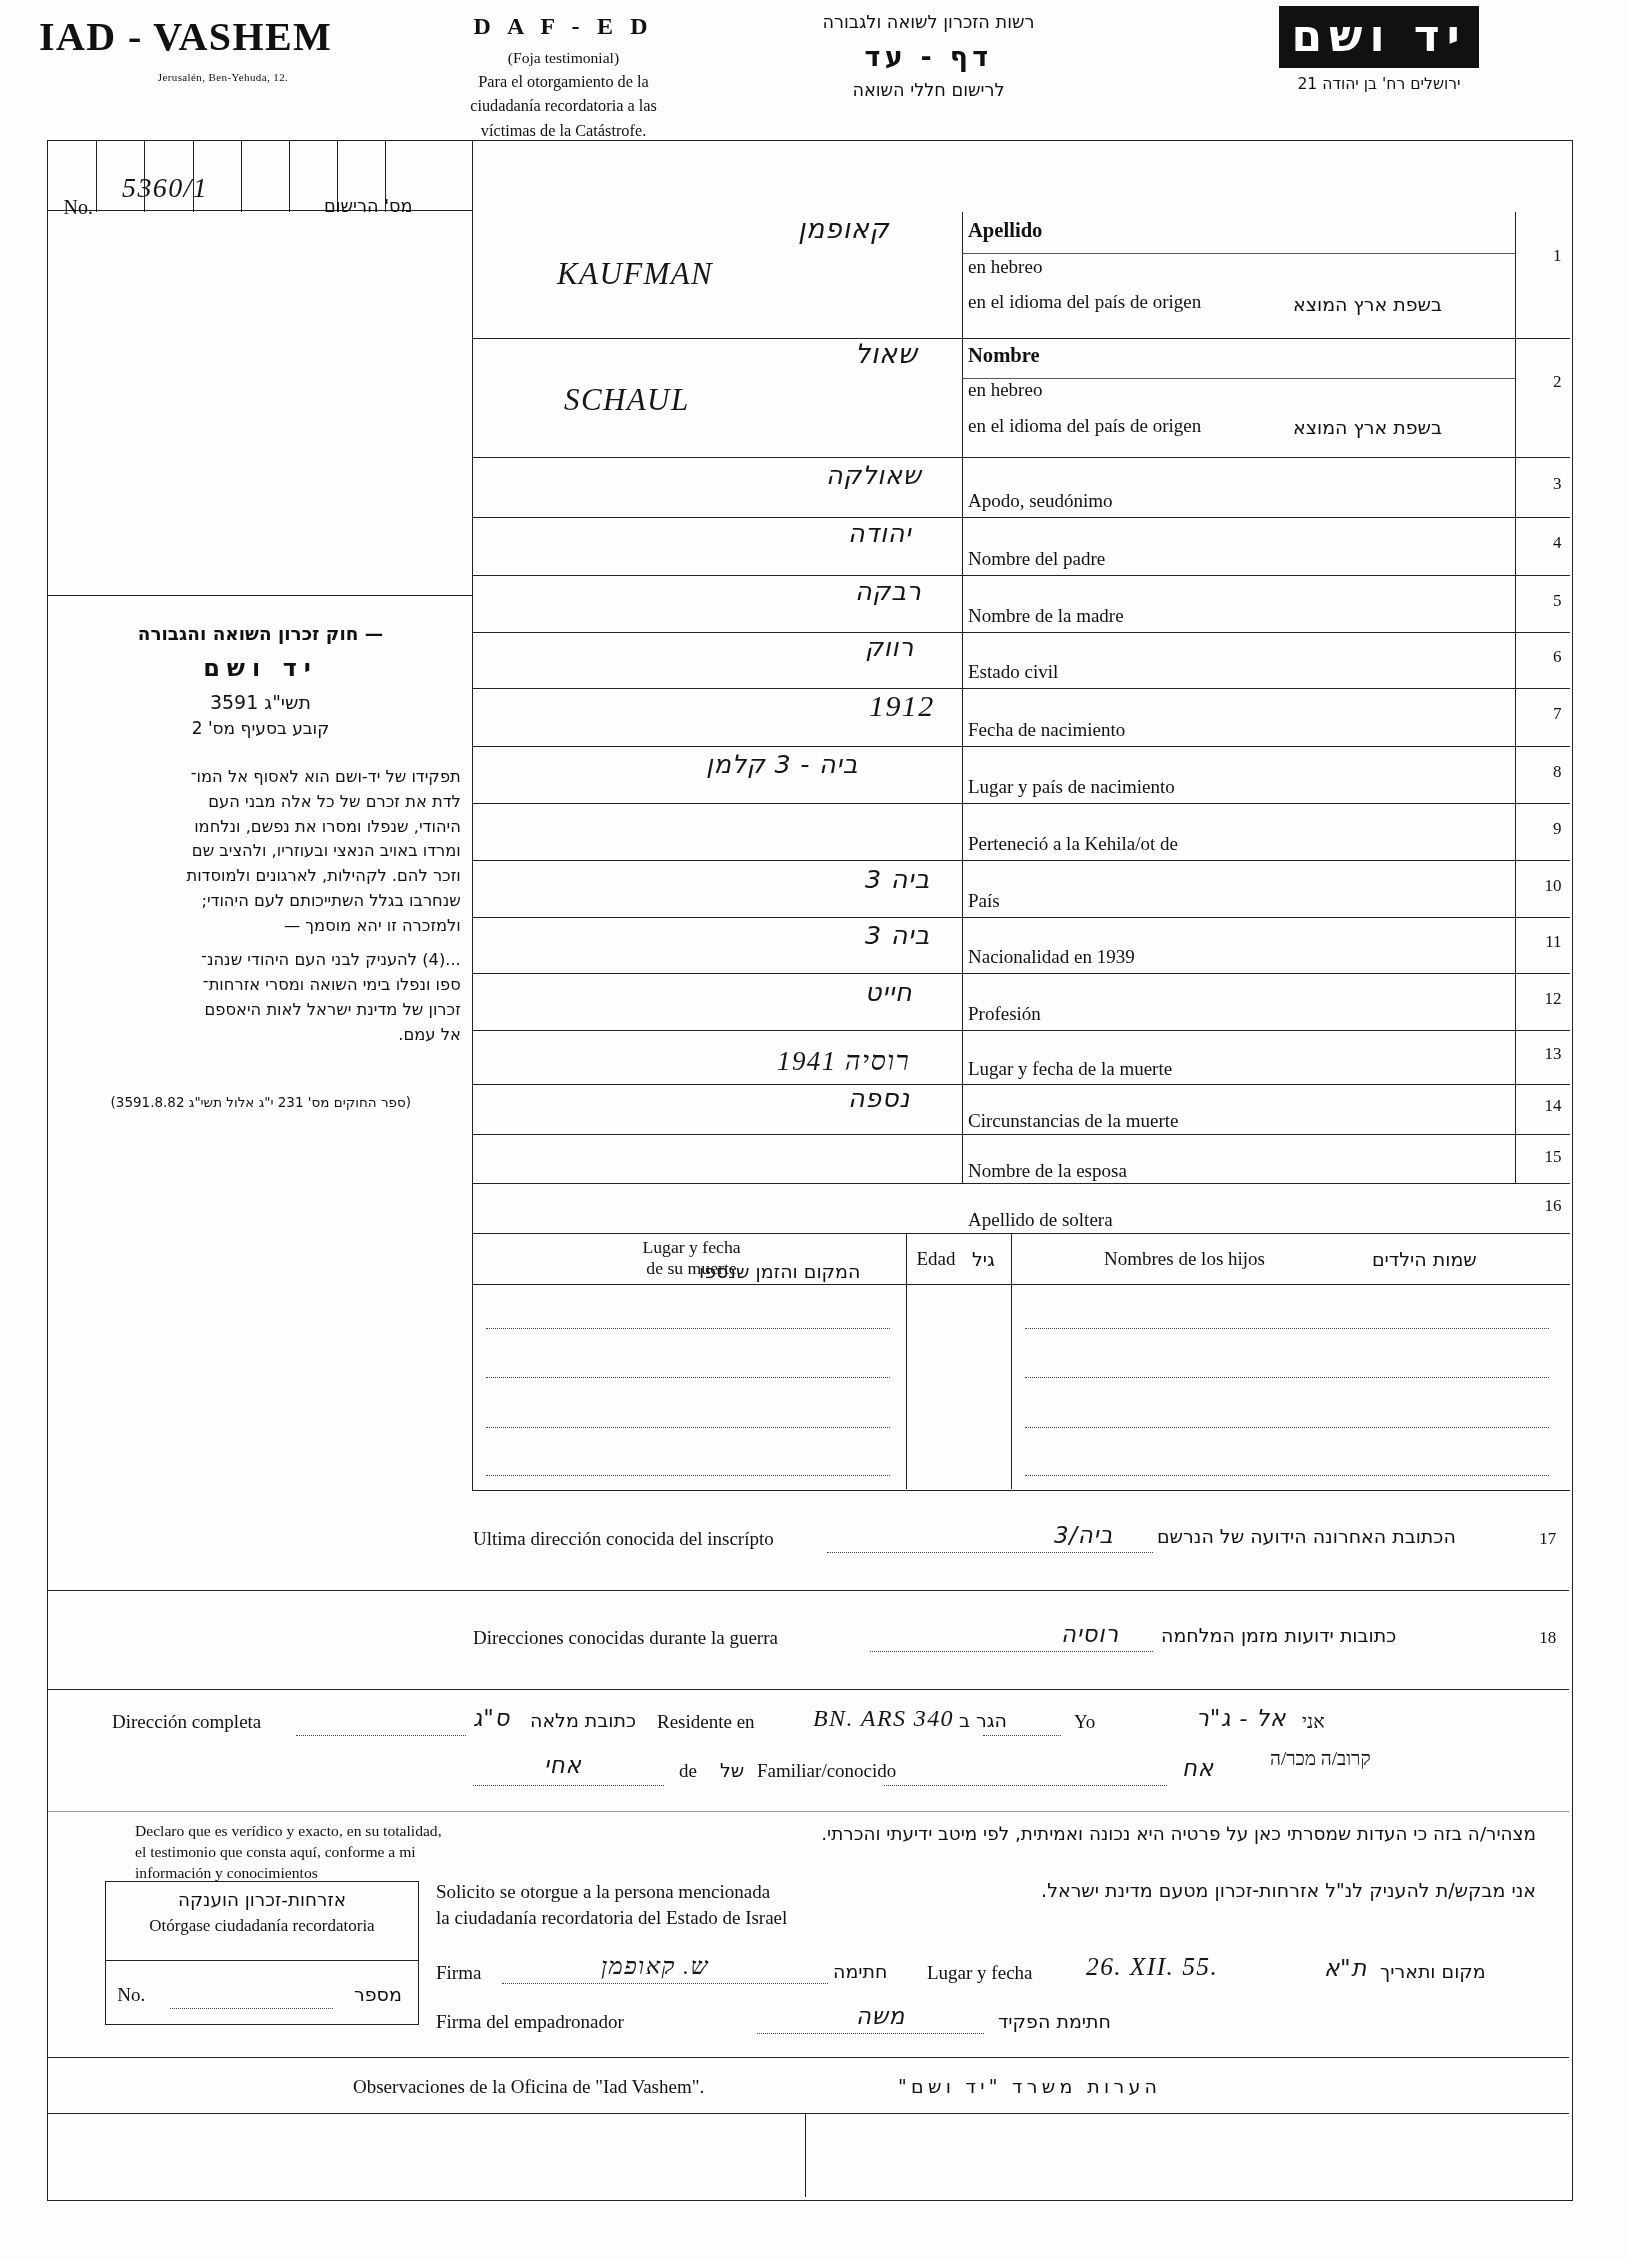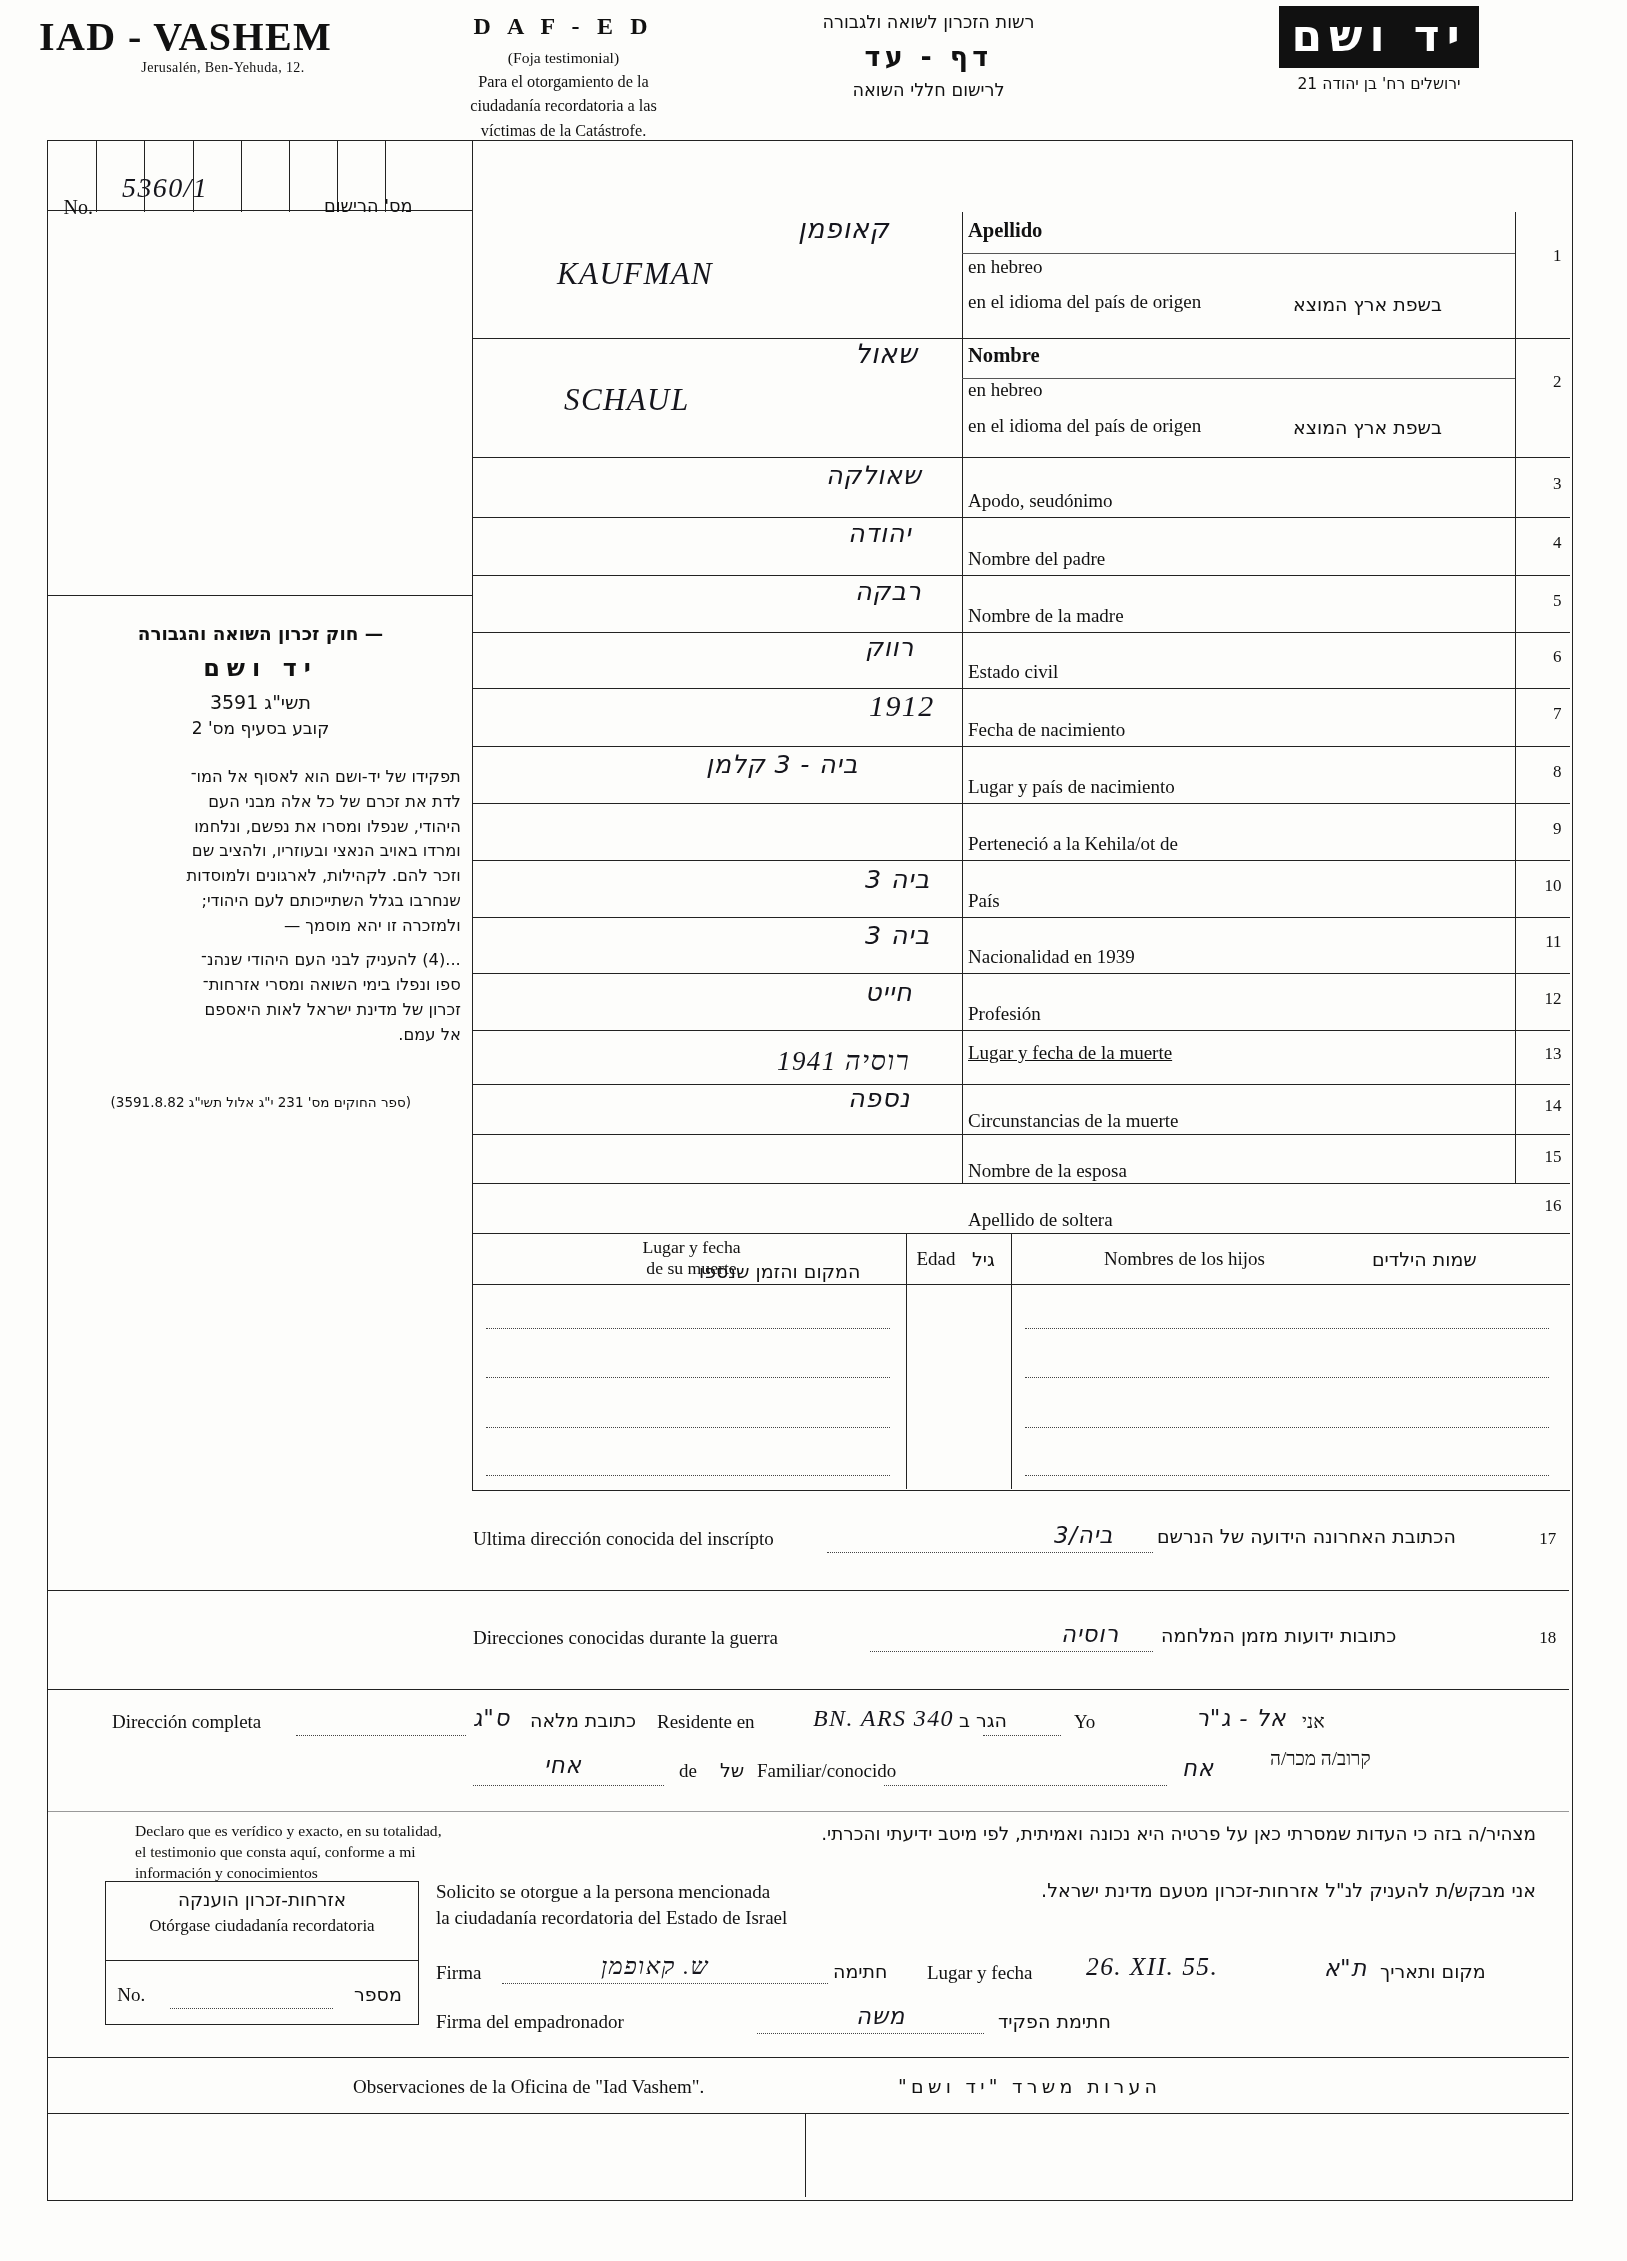--- a/index.html
+++ b/index.html
@@ -37,22 +37,22 @@
   
   #masthead{top:5.7px;left:0;width:1627px;height:135px;}
   #brand{left:39px;top:7px;width:368px;}
   #brand .b1{
     font-family:"Liberation Serif", serif;
     font-weight:bold;
     font-size:40px;
     letter-spacing:1.4px;
   }
   #brand .b2{
-    font-size:14px;
-    margin-top:0;
+    font-size:11px;
+    margin-top:11px;
     letter-spacing:0.4px;
   }
   #center-title{left:397px;top:4.3px;width:333px;line-height:1.35;}
   #center-title .t1{font-size:24px;font-weight:bold;letter-spacing:5.7px;}
   #center-title .t2{font-size:15.6px;margin-top:4.3px;}
   #center-title .t3{font-size:16.3px;margin-top:2.8px;}
   #heb-title{left:730px;top:4.3px;width:397px;line-height:1.4;}
   #heb-title .h1{font-size:17.7px;}
   #heb-title .h2{font-size:27px;font-weight:bold;letter-spacing:4.3px;margin-top:2.8px;}
   #heb-title .h3{font-size:17.7px;margin-top:2.8px;}
@@ -293,21 +293,21 @@
       <div class="hline" style="left:0;top:57px;width:1098px;"></div>
       <div class="abs hb rt" style="left:921px;top:2.8px;width:539px;">המקצוע</div>
       <div class="abs es" style="left:496px;top:30px;">Profesión</div>
       <div class="abs num" style="right:8.5px;top:15.6px;">12</div>
       <div class="abs hw" style="left:393px;top:4.3px;font-size:25.5px;">חייט</div>
     </div>
 
     <div class="abs" style="left:424px;top:889px;width:1098px;height:55px;">
       <div class="hline" style="left:0;top:54px;width:1098px;"></div>
       <div class="abs hb rt" style="left:921px;top:1.4px;width:539px;">המקום והזמן של מותו/ה</div>
-      <div class="abs es" style="left:496px;top:12px;text-decoration:underline;">Lugar y fecha de la muerte</div>
+      <div class="abs es" style="left:496px;top:28px;">Lugar y fecha de la muerte</div>
       <div class="abs num" style="right:8.5px;top:14px;">13</div>
       <div class="abs hw-script" style="left:305px;top:16px;font-size:27px;">רוסיה 1941</div>
     </div>
 
     <div class="abs" style="left:424px;top:942px;width:1098px;height:52px;">
       <div class="hline" style="left:0;top:51px;width:1098px;"></div>
       <div class="abs hb rt" style="left:921px;top:1.4px;width:539px;">נסיבות המוות</div>
       <div class="abs es" style="left:496px;top:27px;">Circunstancias de la muerte</div>
       <div class="abs num" style="right:8.5px;top:12.8px;">14</div>
       <div class="abs hw" style="left:376px;top:0px;font-size:25.5px;">נספה</div>

